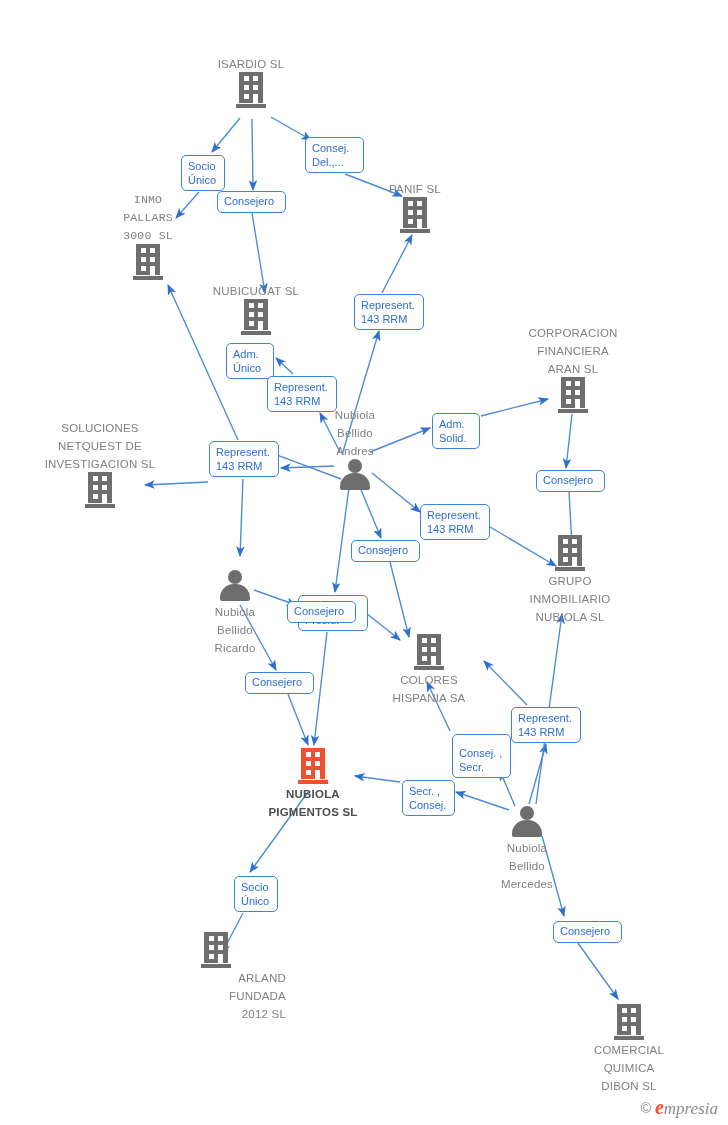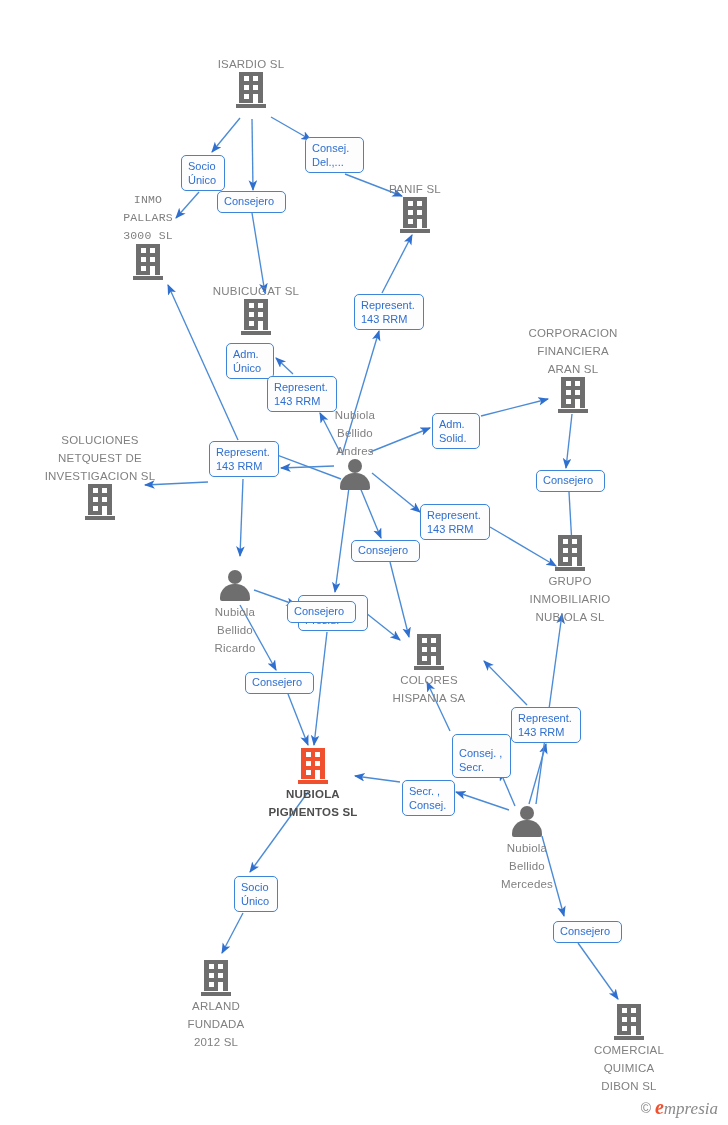--- a/index.html
+++ b/index.html
@@ -167,21 +167,21 @@
 ARAN SL</span><span class="icon bldg">
           <span class="body"></span>
           <i class="w1"></i>
           <i class="w2"></i>
           <i class="w3"></i>
           <i class="w4"></i>
           <i class="w5"></i>
           <i class="door"></i>
           <span class="base"></span>
         </span></div>
-      <div class="node above " style="left: 100px; top: 430px;"><span class="caption">SOLUCIONES
+      <div class="node above " style="left: 100px; top: 418px;"><span class="caption">SOLUCIONES
 NETQUEST DE
 INVESTIGACION SL</span><span class="icon bldg">
           <span class="body"></span>
           <i class="w1"></i>
           <i class="w2"></i>
           <i class="w3"></i>
           <i class="w4"></i>
           <i class="w5"></i>
           <i class="door"></i>
           <span class="base"></span>
@@ -213,21 +213,21 @@
           <span class="body"></span>
           <i class="w1"></i>
           <i class="w2"></i>
           <i class="w3"></i>
           <i class="w4"></i>
           <i class="w5"></i>
           <i class="door"></i>
           <span class="base"></span>
         </span><span class="caption">NUBIOLA
 PIGMENTOS SL</span></div>
-      <div class="node " style="left: 216px; top: 960px;"><span class="icon bldg">
+      <div class="node " style="left: 216px; top: 932px; text-align: right;"><span class="icon bldg">
           <span class="body"></span>
           <i class="w1"></i>
           <i class="w2"></i>
           <i class="w3"></i>
           <i class="w4"></i>
           <i class="w5"></i>
           <i class="door"></i>
           <span class="base"></span>
         </span><span class="caption">ARLAND
 FUNDADA

